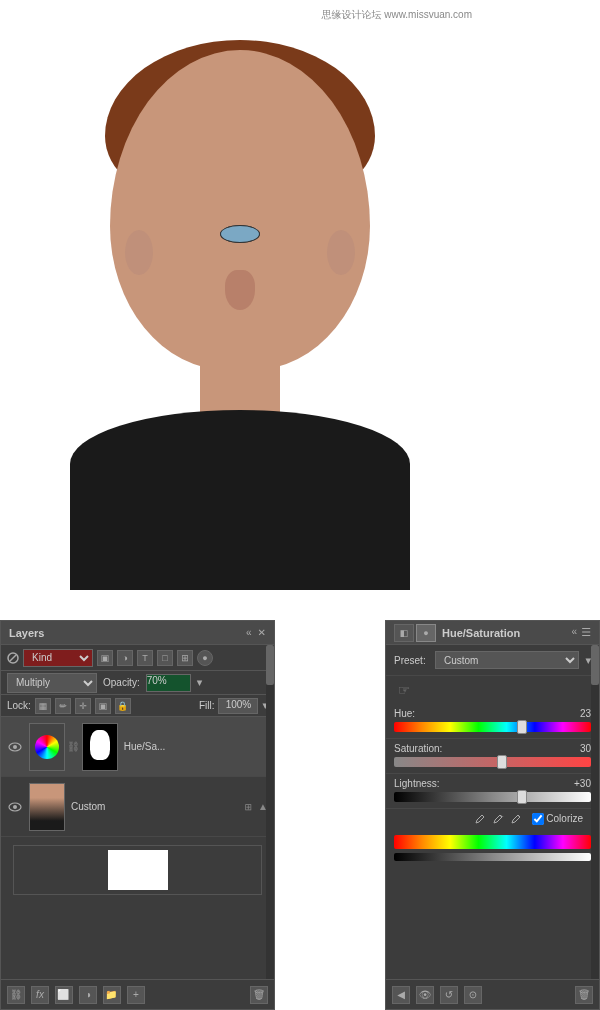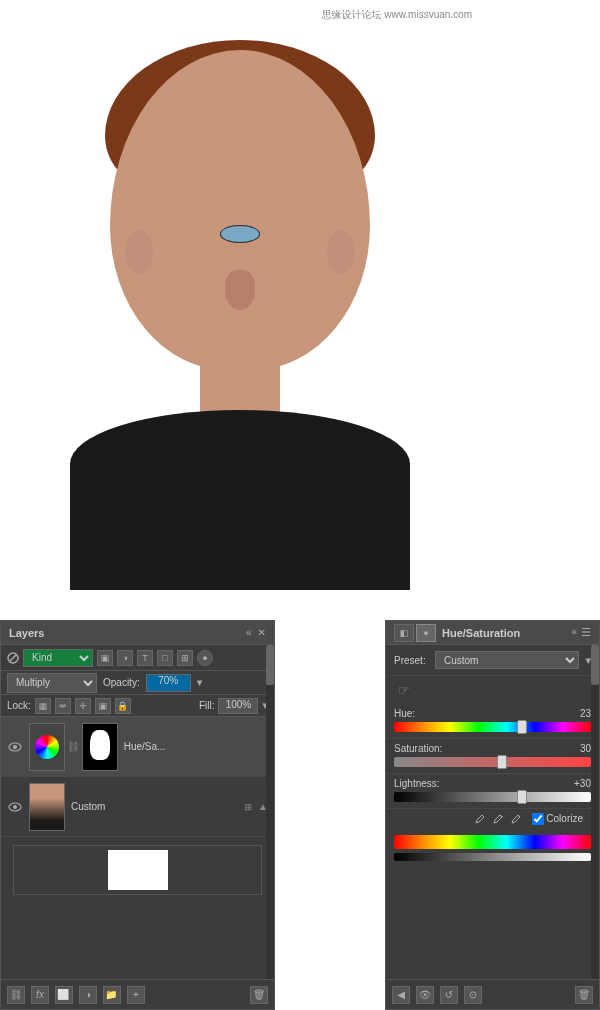--- a/index.html
+++ b/index.html
@@ -213,21 +213,21 @@
       height: 26px;
       background: #3c3c3c;
       display: flex;
       align-items: center;
       padding: 0 6px;
       gap: 4px;
       border-bottom: 1px solid #555;
     }
 
     .kind-select {
-      background: #15803d;
+      background: #7f1d1d;
       border: 1px solid #666;
       color: #ccc;
       font-size: 10px;
       height: 18px;
       padding: 0 4px;
       width: 70px;
     }
 
     .icon-btn {
       width: 16px;
@@ -258,27 +258,27 @@
       border: 1px solid #666;
       color: #ccc;
       font-size: 10px;
       height: 20px;
       padding: 0 4px;
       width: 90px;
     }
 
     .opacity-label { color: #ccc; font-size: 10px; }
     .opacity-value {
-      background: #0369a1;
+      background: #14532d;
       border: 1px solid #666;
       color: #ccc;
       font-size: 10px;
       height: 18px;
       width: 45px;
-      text-align: center;
+      text-align: left;
     }
 
     
     .lock-row {
       height: 22px;
       background: #3c3c3c;
       display: flex;
       align-items: center;
       padding: 0 6px;
       gap: 4px;

